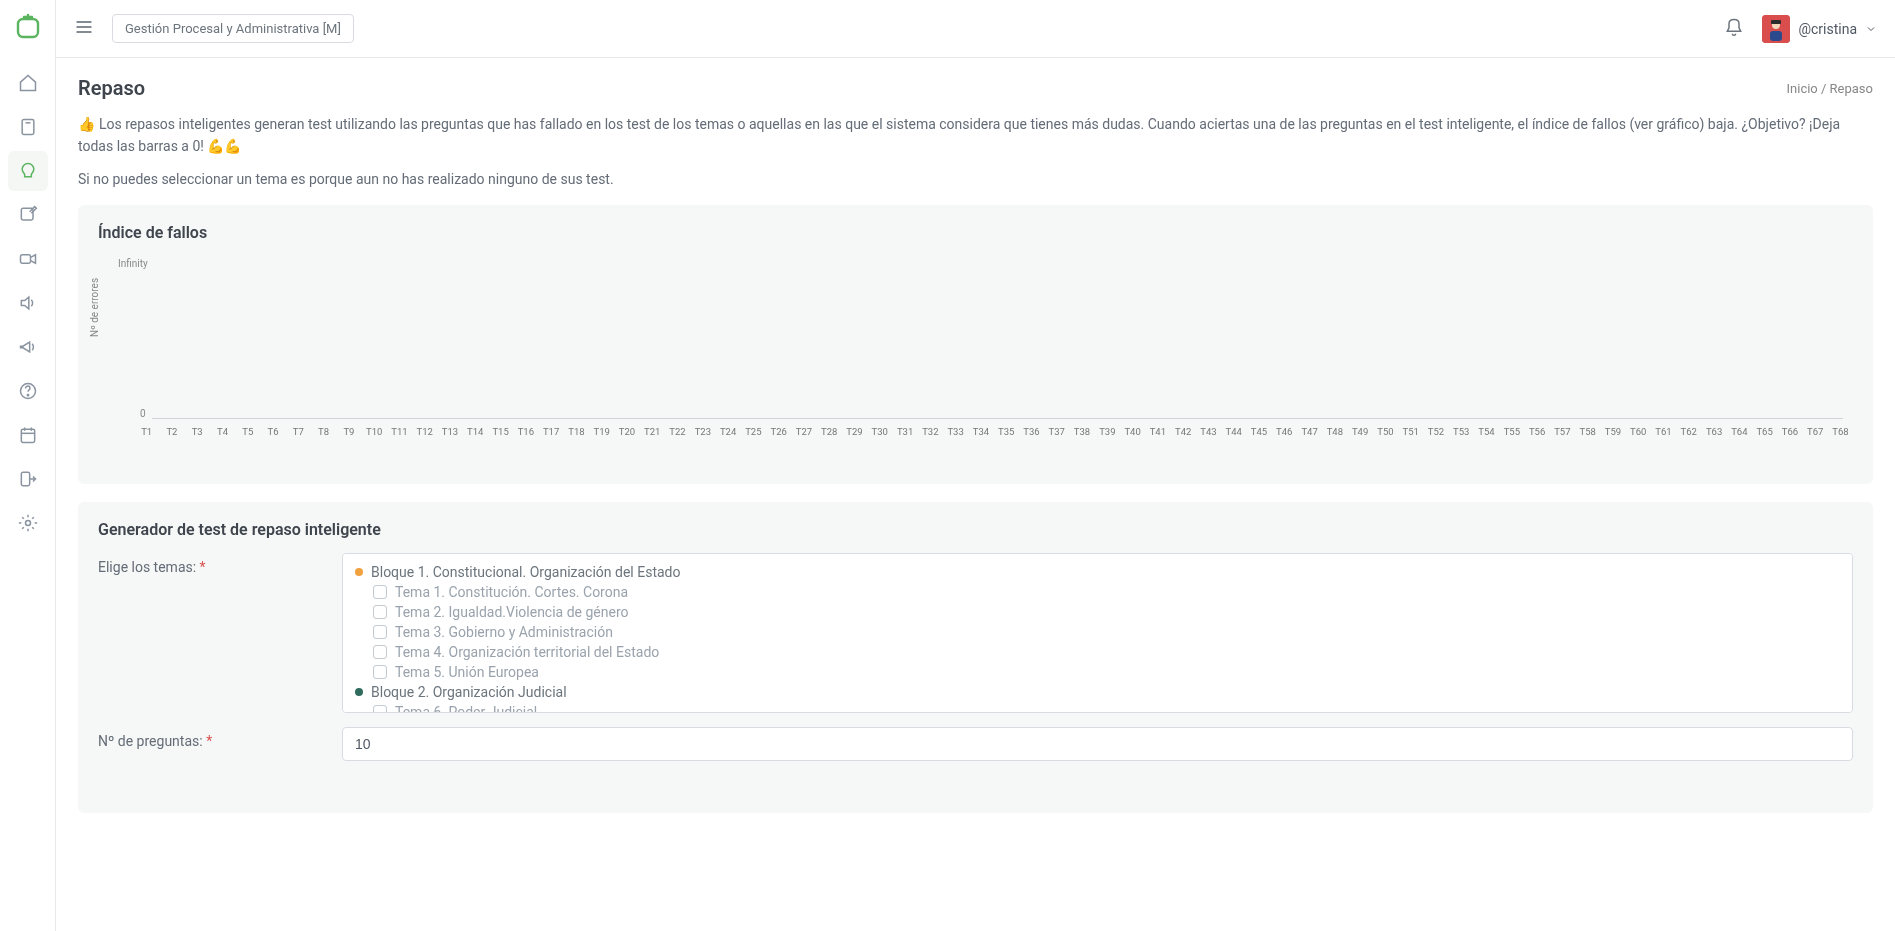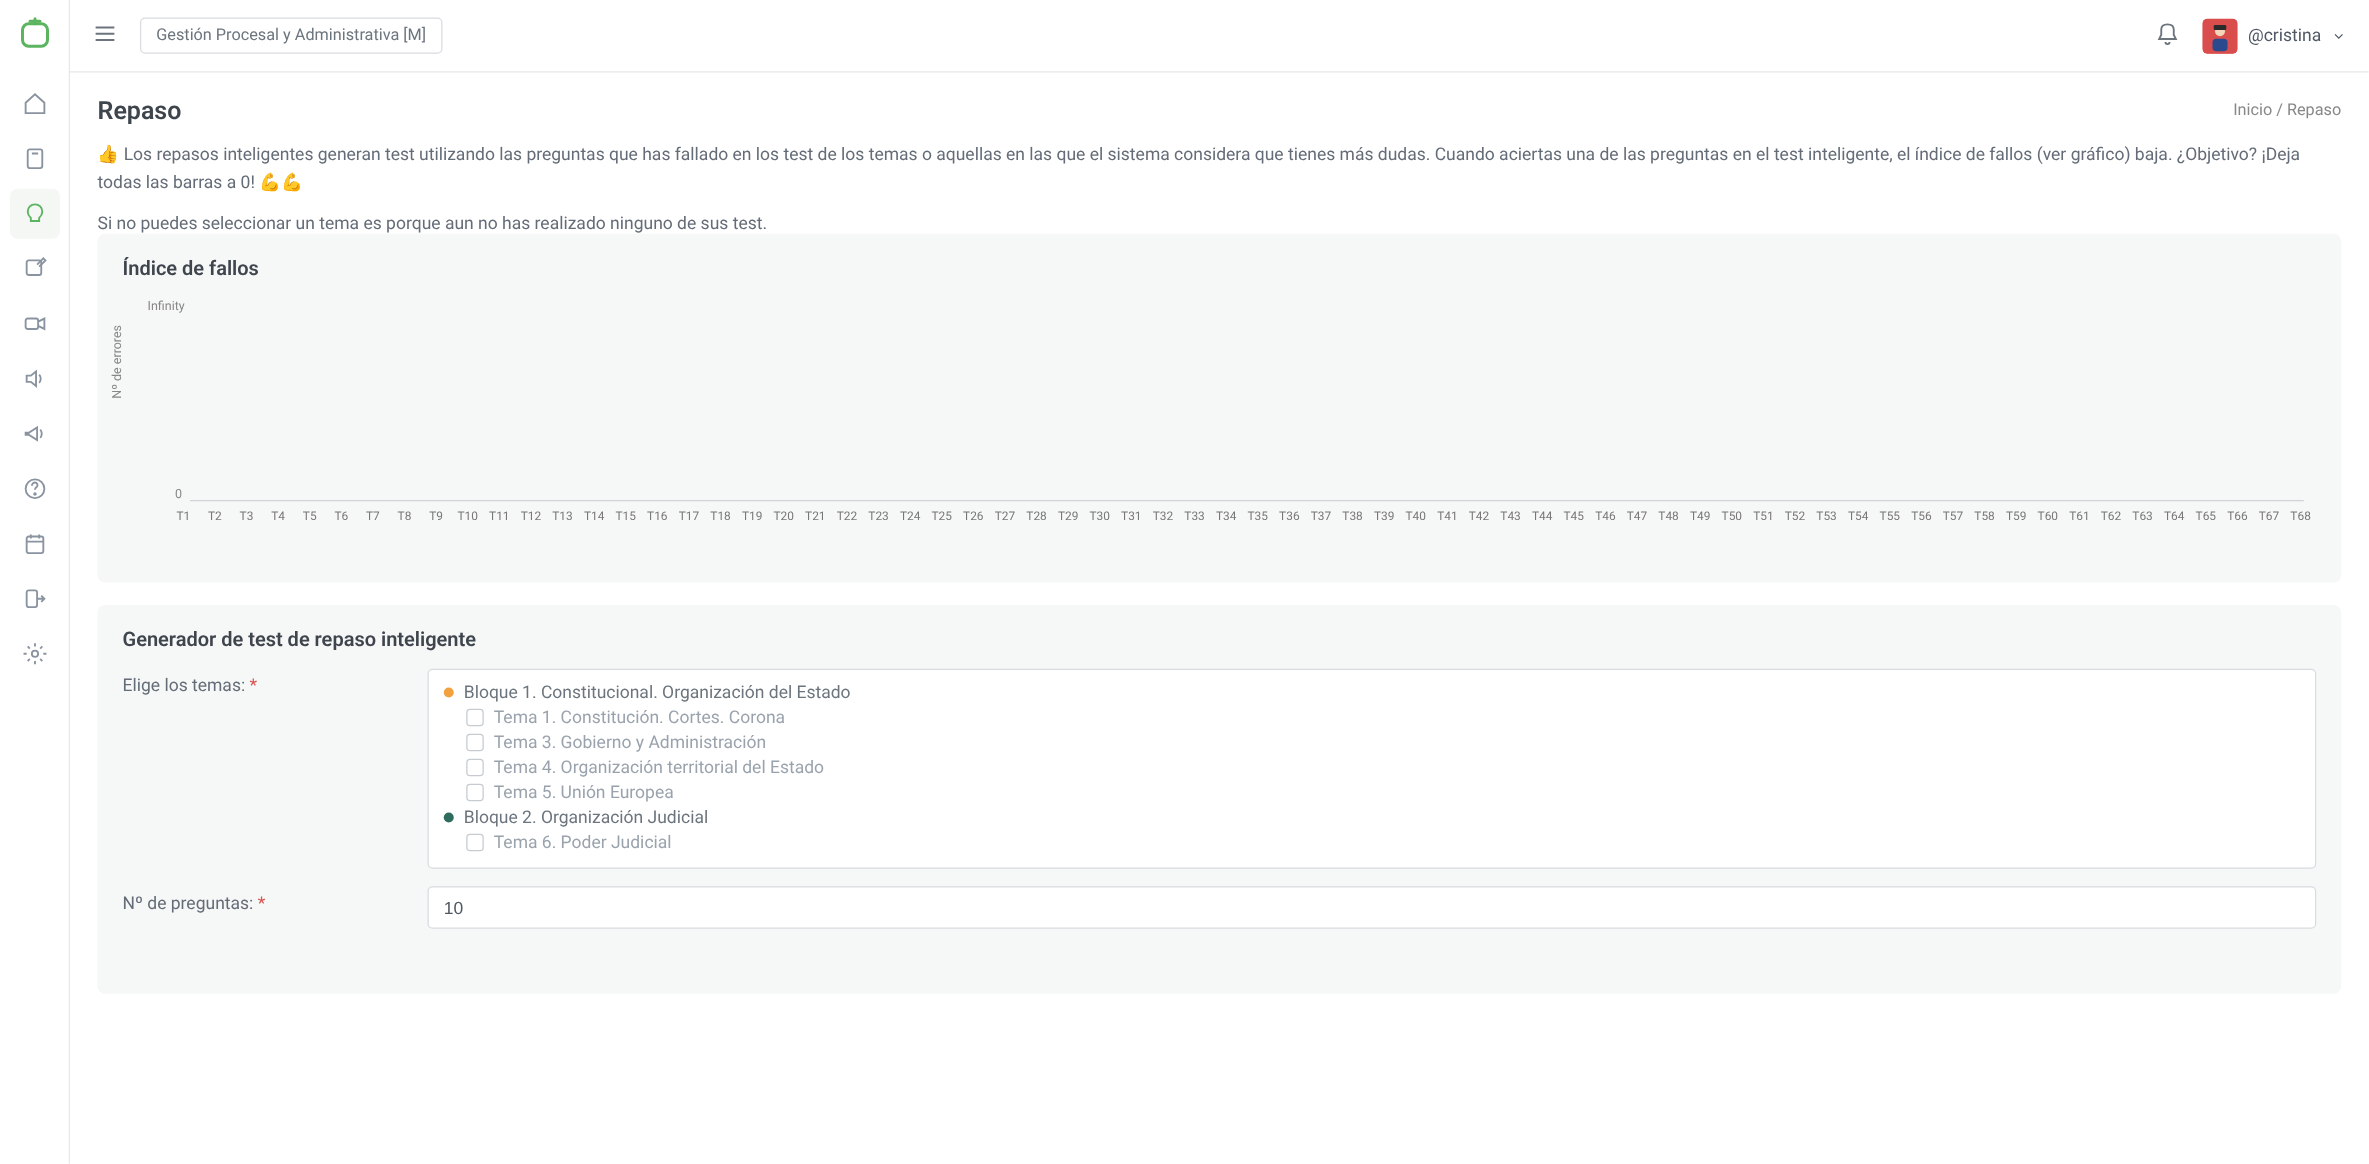--- a/index.html
+++ b/index.html
@@ -115,20 +115,21 @@
 .breadcrumb a { color: #888; text-decoration: none; }
 .intro-text {
   font-size: 14px;
   color: #646c77;
   line-height: 1.55;
   margin-bottom: 14px;
 }
 .intro-text2 {
   font-size: 14px;
   color: #646c77;
+  margin-bottom: 18px;
 }
 .card {
   background: #f6f7f7;
   border-radius: 6px;
   padding: 18px 20px;
   margin-bottom: 18px;
 }
 .card-title {
   font-size: 16px;
   font-weight: 600;
@@ -479,20 +480,24 @@
                 <div class="block-row">
                   <span class="block-dot orange"></span>
                   <span>Bloque 1. Constitucional. Organización del Estado</span>
                 </div>
                 <div class="topic-row">
                   <span class="topic-check"></span>
                   <span>Tema 1. Constitución. Cortes. Corona</span>
                 </div>
                 <div class="topic-row">
                   <span class="topic-check"></span>
+                  <span>Tema 2. Igualdad.Violencia de género</span>
+                </div>
+                <div class="topic-row">
+                  <span class="topic-check"></span>
                   <span>Tema 3. Gobierno y Administración</span>
                 </div>
                 <div class="topic-row">
                   <span class="topic-check"></span>
                   <span>Tema 4. Organización territorial del Estado</span>
                 </div>
                 <div class="topic-row">
                   <span class="topic-check"></span>
                   <span>Tema 5. Unión Europea</span>
                 </div>

